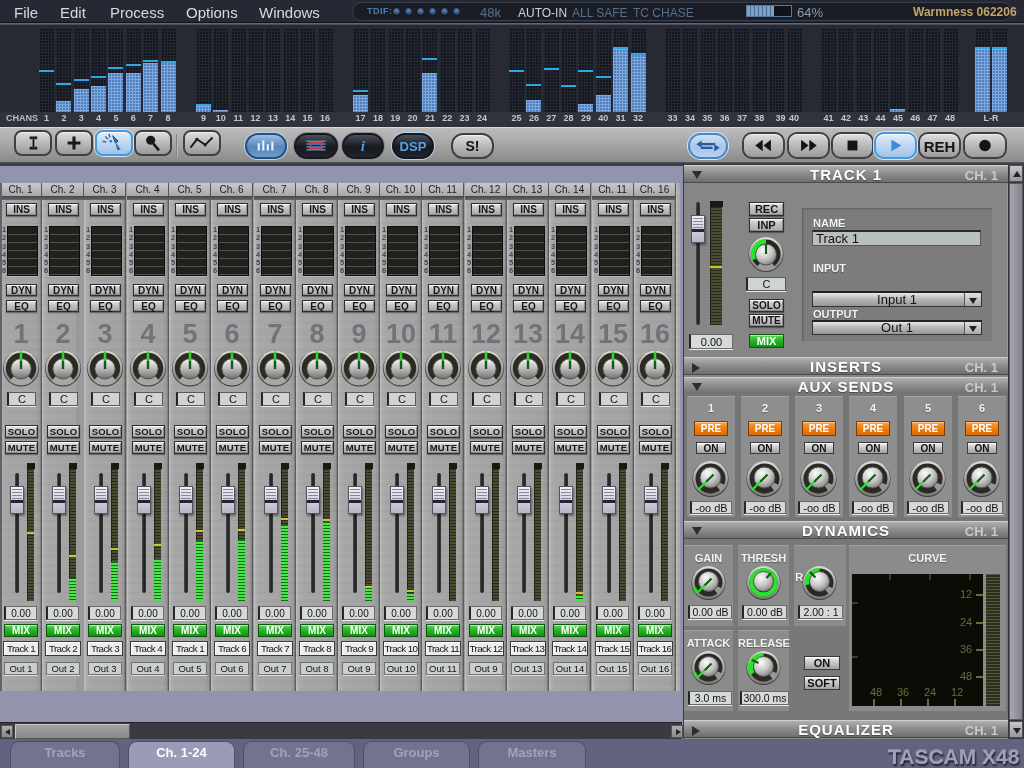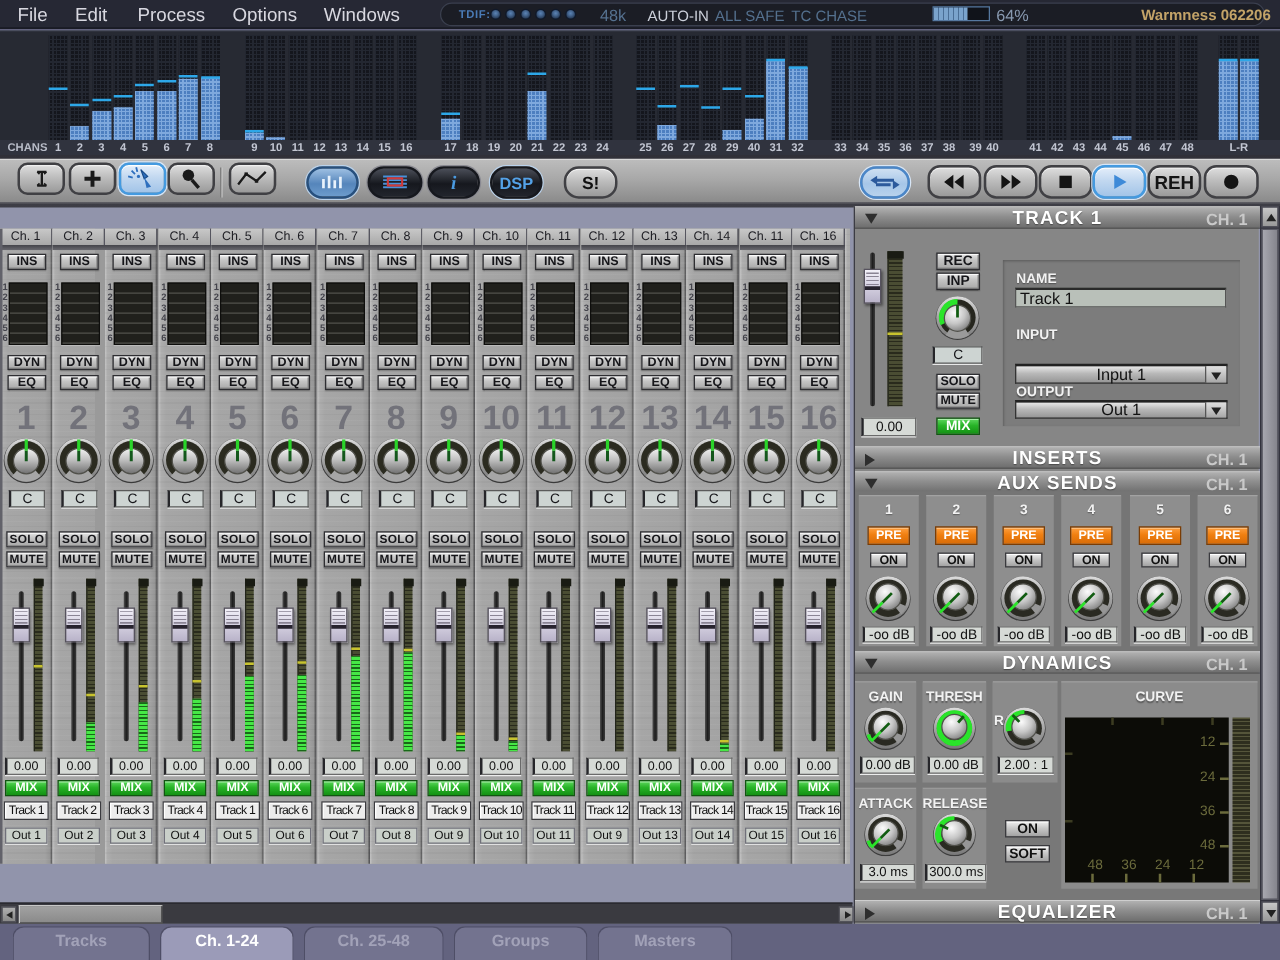--- a/index.html
+++ b/index.html
@@ -1272,12 +1272,13 @@
       <div class="abs" style="left:15px;top:1px;width:115px;height:15px;background:linear-gradient(#a2a2a2,#8a8a8a);border:1px solid #c8c8c8;border-right-color:#555;border-bottom-color:#555"></div>
       <div class="abs" style="left:671px;top:2px;width:12px;height:13px;background:linear-gradient(#b0b0b0,#888);border:1px solid #55555c">
         <div style="position:absolute;left:4px;top:3px;width:0;height:0;border-top:3.5px solid transparent;border-bottom:3.5px solid transparent;border-left:5px solid #222"></div>
       </div>
     </div>
     <div class="tab" style="left:10px;top:741px;width:110px">Tracks</div>
     <div class="tab active" style="left:128px;top:741px;width:107px">Ch. 1-24</div>
     <div class="tab" style="left:243px;top:741px;width:112px">Ch. 25-48</div>
     <div class="tab" style="left:363px;top:741px;width:107px">Groups</div>
     <div class="tab" style="left:478px;top:741px;width:108px">Masters</div>
+    <div class="abs" style="left:888px;top:745px;color:#9fa1b4;font-size:21px;font-weight:bold;letter-spacing:0px;white-space:nowrap;text-shadow:1px 2px 2px rgba(20,20,35,0.9),0 -1px 0 rgba(200,200,220,0.35)">TASCAM X48</div>
   </div>
 </body></html>

